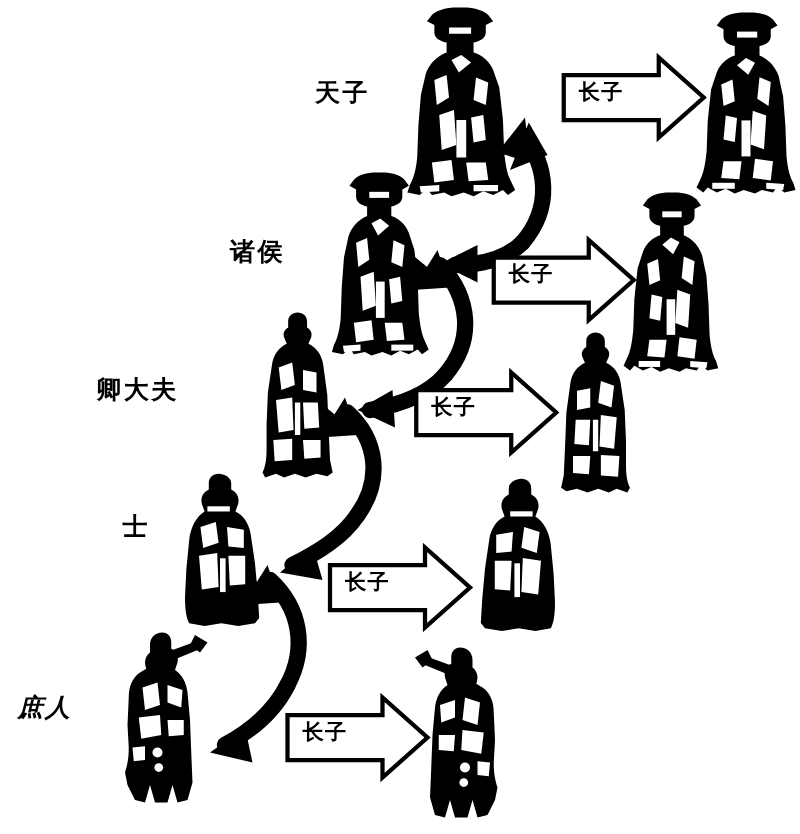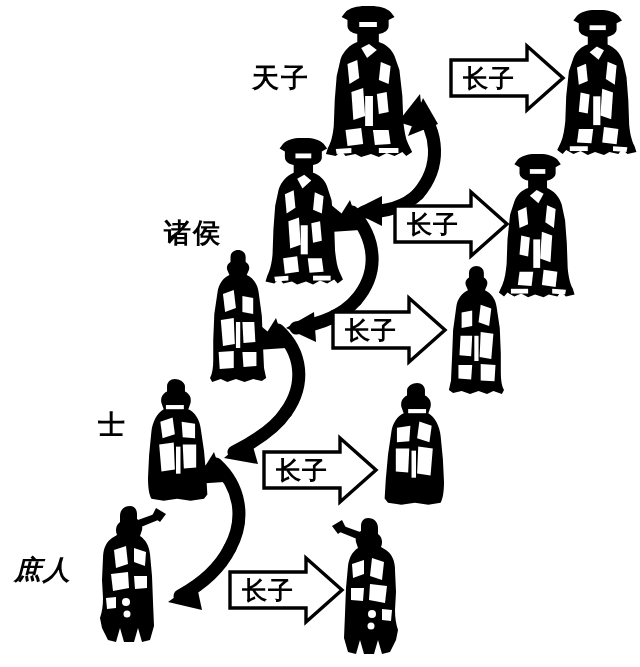--- a/index.html
+++ b/index.html
@@ -22,32 +22,32 @@
     position: absolute;
     left: 0;
     top: 0;
     width: 640px;
     height: 667px;
   }
   .rank-label {
     position: absolute;
     font-family: "DejaVu Sans", "Liberation Sans", sans-serif;
     font-weight: 700;
-    font-size: 27px;
+    font-size: 20px;
     line-height: 1;
     color: #000000;
     letter-spacing: 2px;
     white-space: nowrap;
     user-select: none;
   }
   .arrow-label {
     position: absolute;
     font-family: "DejaVu Sans", "Liberation Sans", sans-serif;
     font-weight: 700;
-    font-size: 25px;
+    font-size: 17px;
     line-height: 1;
     color: #000000;
     letter-spacing: 1px;
     white-space: nowrap;
     user-select: none;
   }
 </style>
 </head>
 <body>
 
@@ -225,22 +225,23 @@
       <use href="#fig-gentry"></use>
     </g>
     <g transform="translate(398,514) scale(-1.0,1.0)">
       <use href="#fig-commoner"></use>
     </g>
 
   </svg>
 
   <div class="rank-label" style="left:252px; top:64px;">天子</div>
 
-  <div class="rank-label" style="left:164px; top:191px;margin-top:28px;">诸侯</div>
-
+  <div class="rank-label" style="left:184px; top:191px;">诸侯</div>
+
+  <div class="rank-label" style="left:77px; top:301px;">卿大夫</div>
 
   <div class="rank-label" style="left:98px; top:411px;">士</div>
 
   <div class="rank-label" style="left:14px; top:556px;font-style:italic;">庶人</div>
 
   <div class="arrow-label" style="left:463px; top:66px;">长子</div>
 
   <div class="arrow-label" style="left:407px; top:212px;">长子</div>
 
   <div class="arrow-label" style="left:345px; top:318px;">长子</div>

